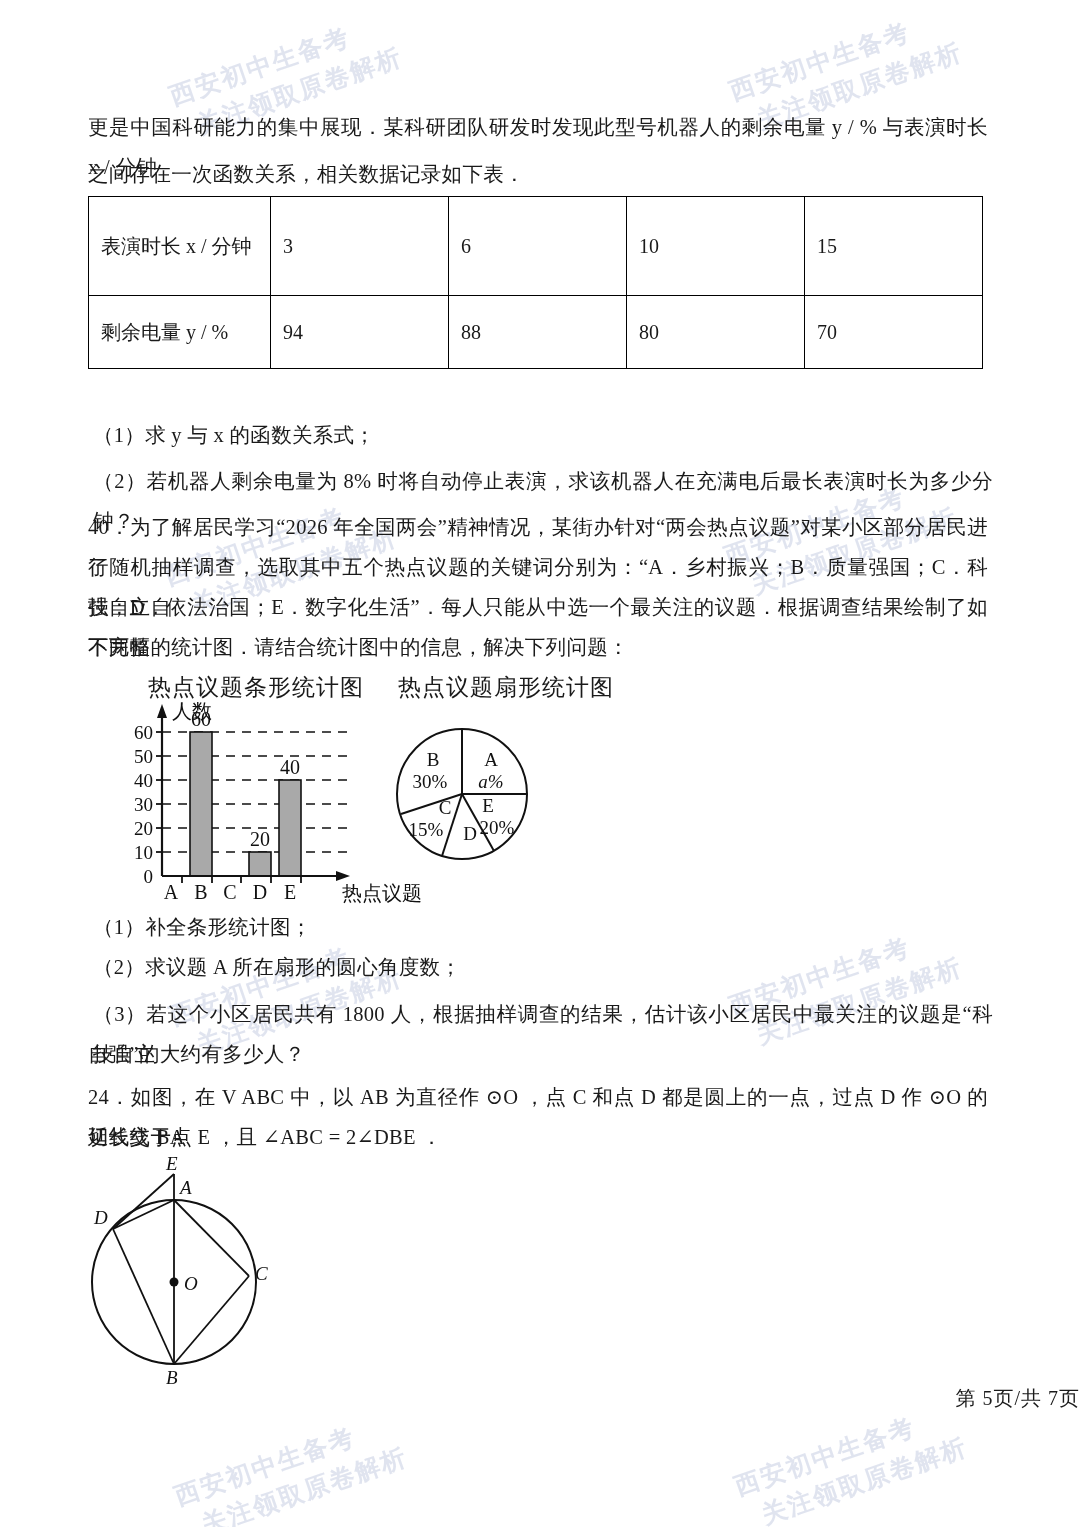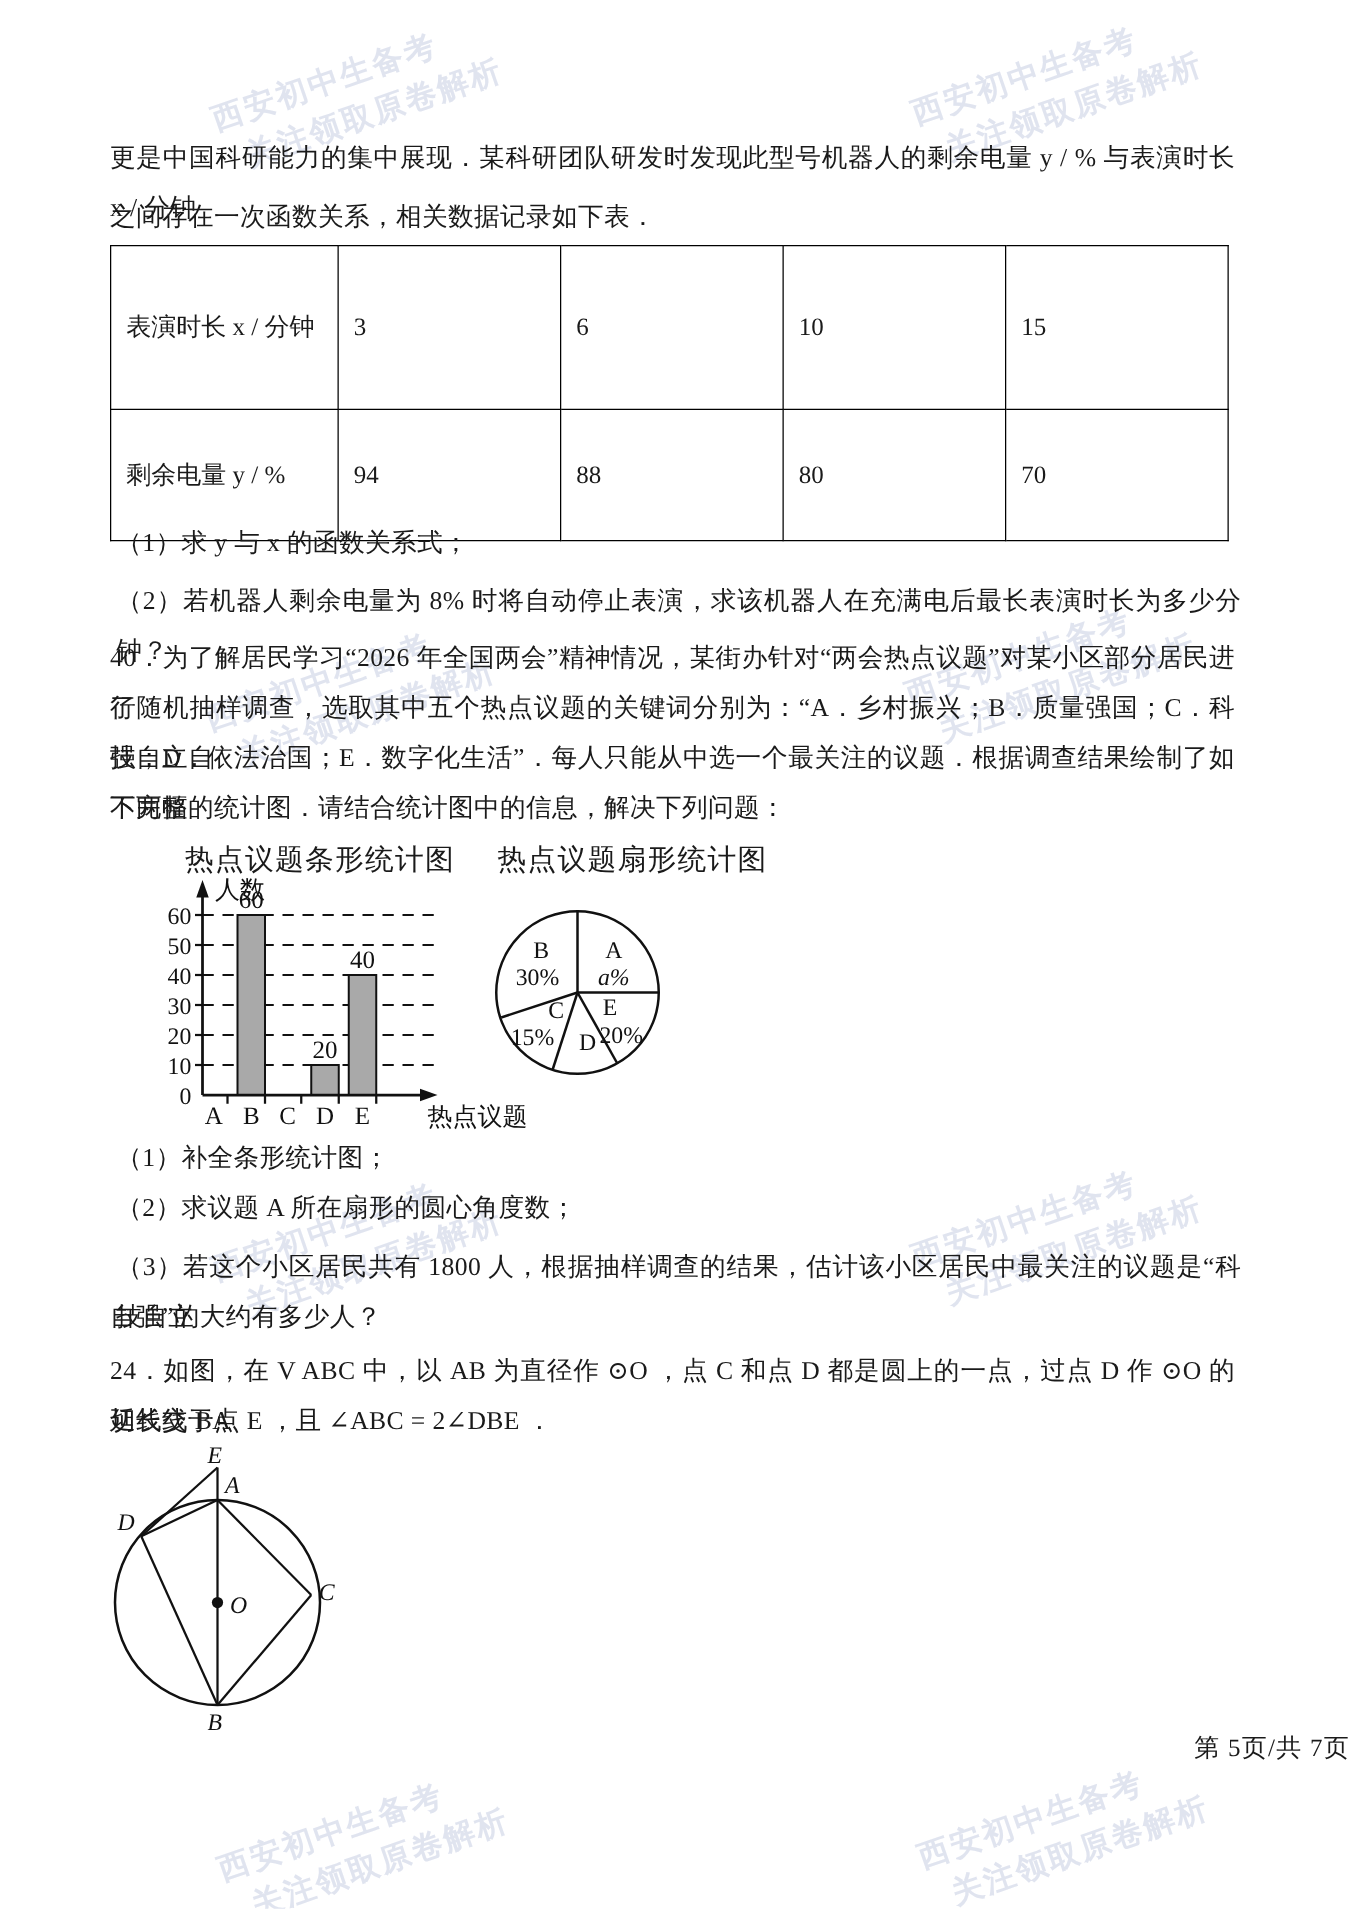--- a/index.html
+++ b/index.html
@@ -51,21 +51,21 @@
 
   
   .tbl {
     position: absolute;
     border-collapse: collapse;
     table-layout: fixed;
   }
   .tbl td {
     border: 1.4px solid #000;
     font-size: 20px;
-    padding: 26px 12px;
+    padding: 10px 12px;
     vertical-align: middle;
     line-height: 1.85;
   }
   .tbl td.hdr { width: 157px; }
   .tbl td.val { width: 153px; }
   .tbl tr.r1 td { height: 78px; }
   .tbl tr.r2 td { height: 52px; }
 
   
   .figtitle {

